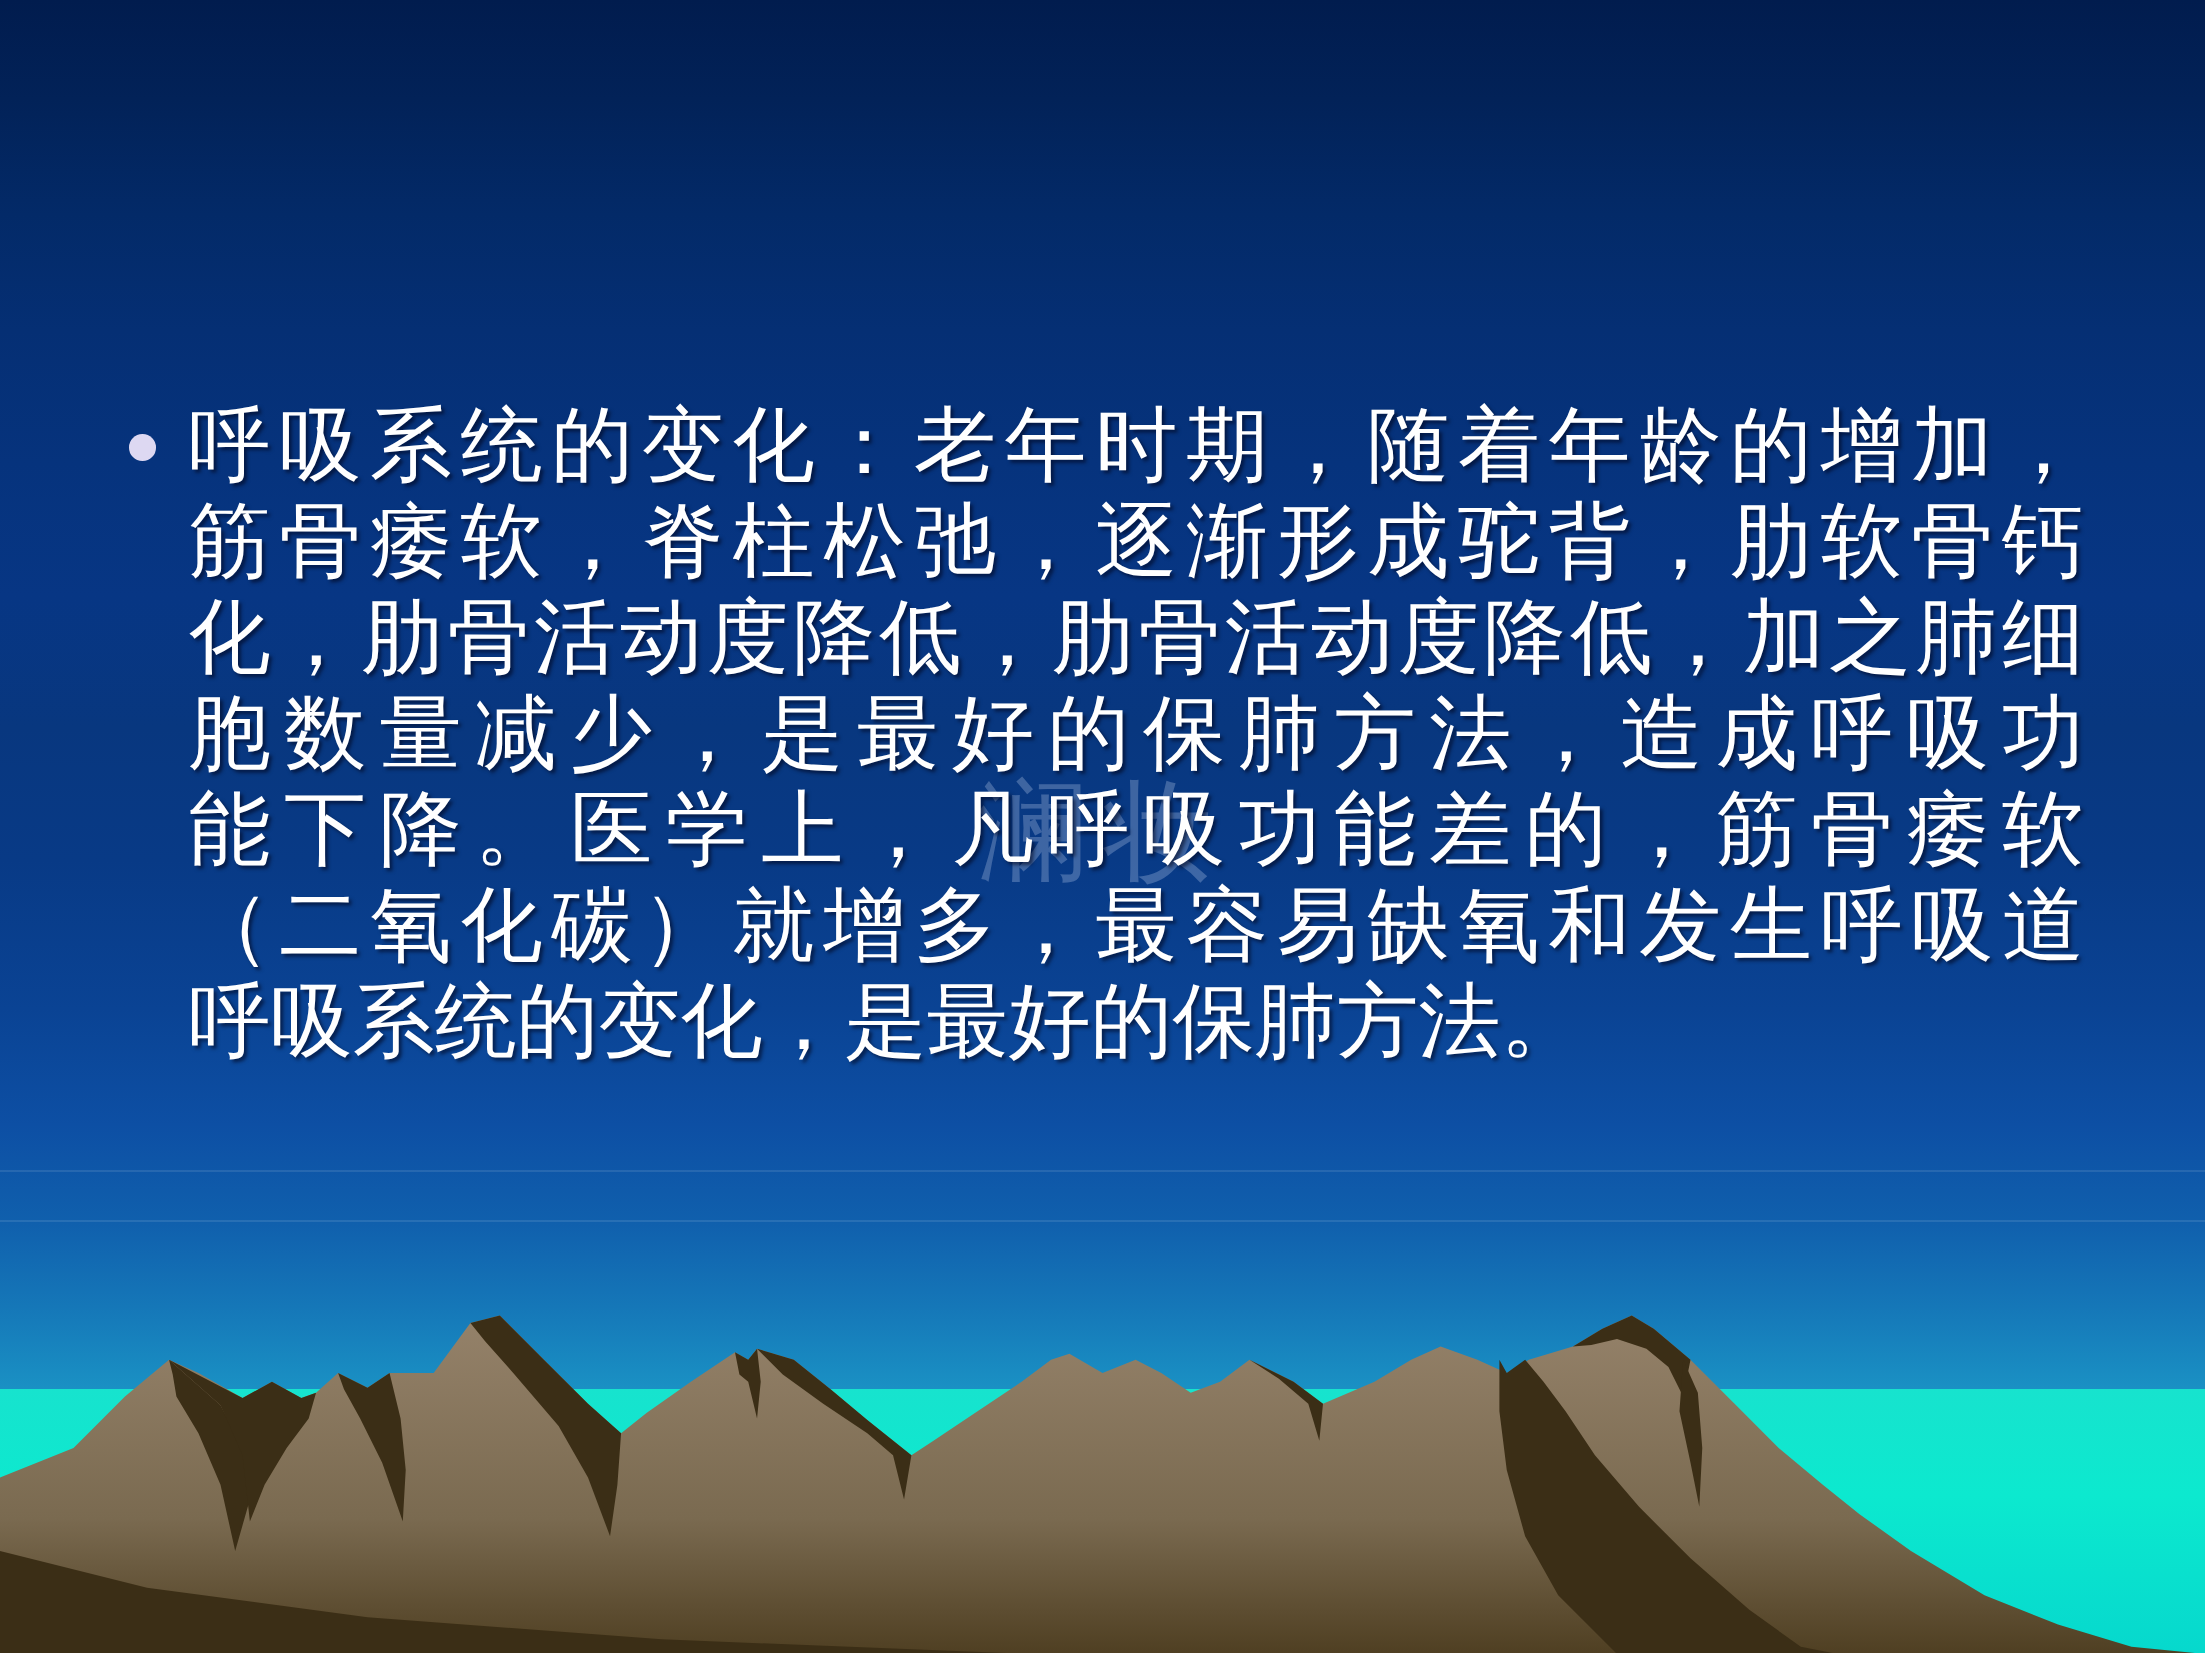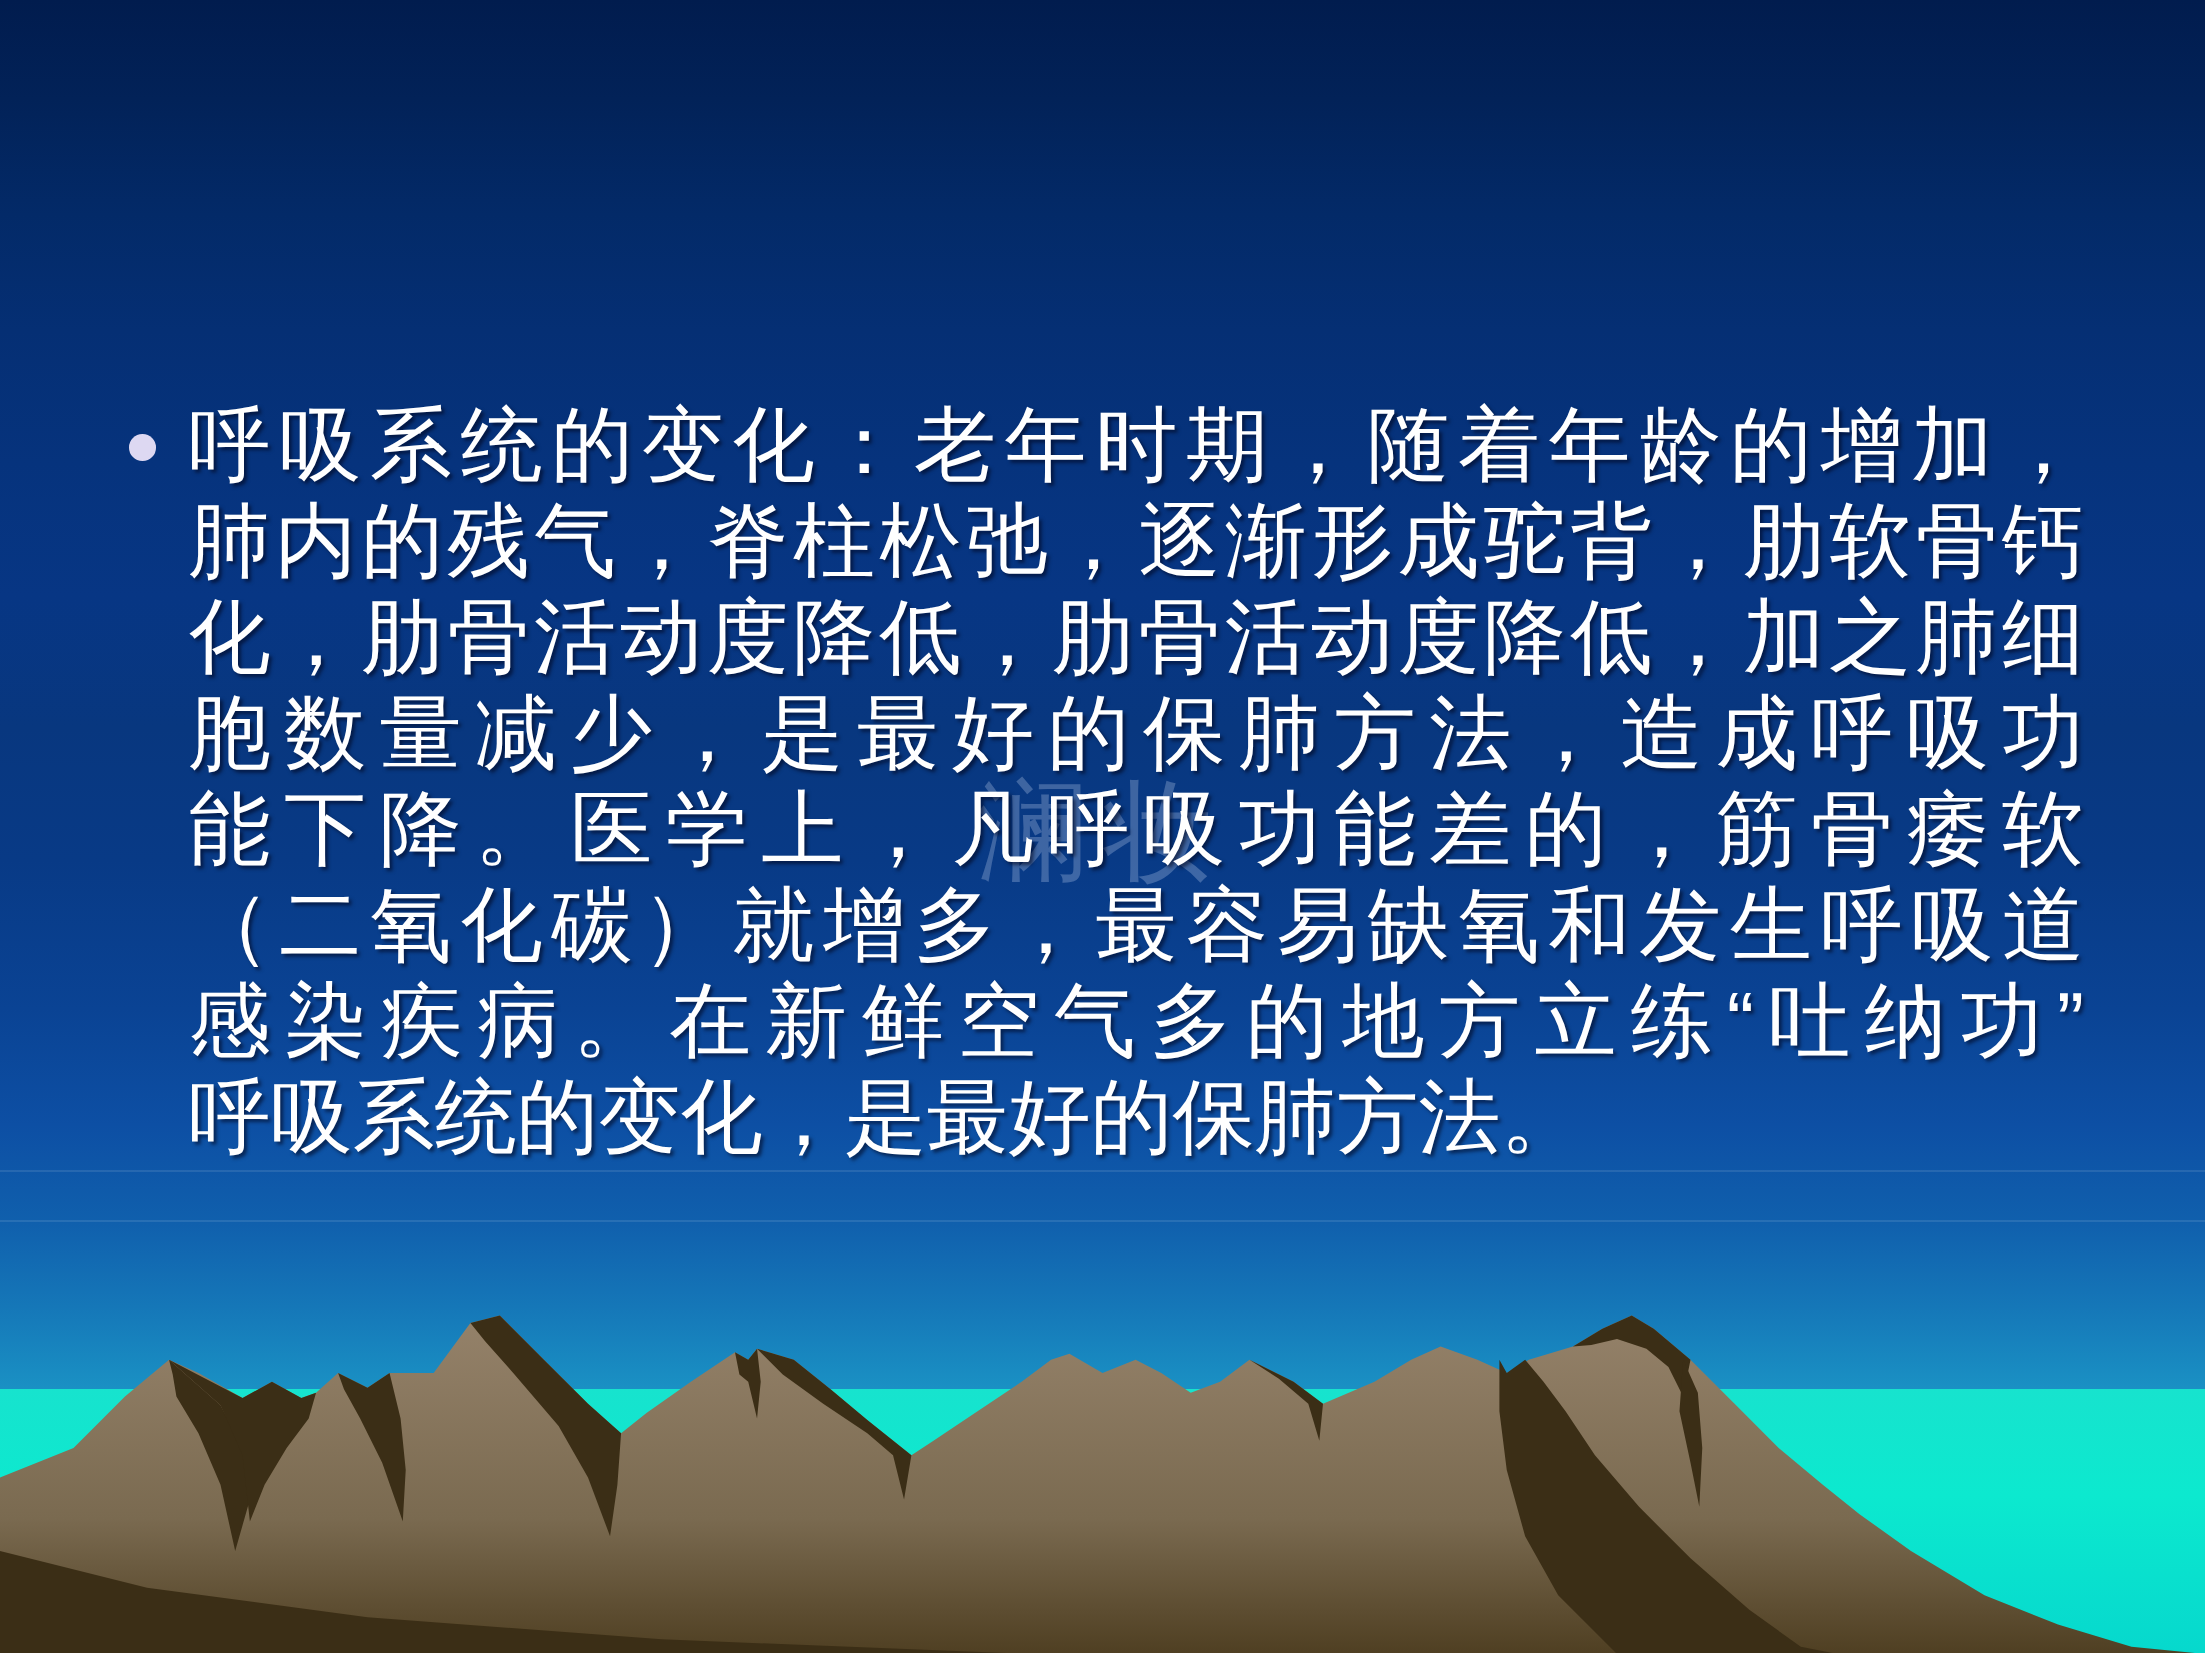--- a/index.html
+++ b/index.html
@@ -187,25 +187,24 @@
          L1230 490 L1215 430 L1180 400 L1120 360 L1065 320 Z"></path>
     <path fill="#3b2e16" d="M1700 300 L1760 330 L1800 360 L1795 410 L1780 360 L1740 326 Z"></path>
     <path fill="#3b2e16" d="M0 560 L200 610 L500 650 L900 680 L1400 700 L0 700 Z"></path>
   </svg>
 
   <div class="body-text">
     <div class="bullet-row">
       <div class="bullet-dot"></div>
       <div class="para">
         <span class="ln j">呼吸系统的变化：老年时期，随着年龄的增加，</span>
-        <span class="ln j">肺内的残气，脊柱松弛，逐渐形成驼背，肋软骨钙</span>
+        <span class="ln j">筋骨痿软，脊柱松弛，逐渐形成驼背，肋软骨钙</span>
         <span class="ln j">化，肋骨活动度降低，肋骨活动度降低，加之肺细</span>
         <span class="ln j">胞数量减少，是最好的保肺方法，造成呼吸功</span>
         <span class="ln j">能下降。医学上，凡呼吸功能差的，筋骨痿软</span>
         <span class="ln j">（二氧化碳）就增多，最容易缺氧和发生呼吸道</span>
-        <span class="ln j">感染疾病。在新鲜空气多的地方立练“吐纳功”</span>
         <span class="ln">呼吸系统的变化，是最好的保肺方法。</span>
       </div>
     </div>
   </div>
 
 </div>
 
 
 </body></html>

